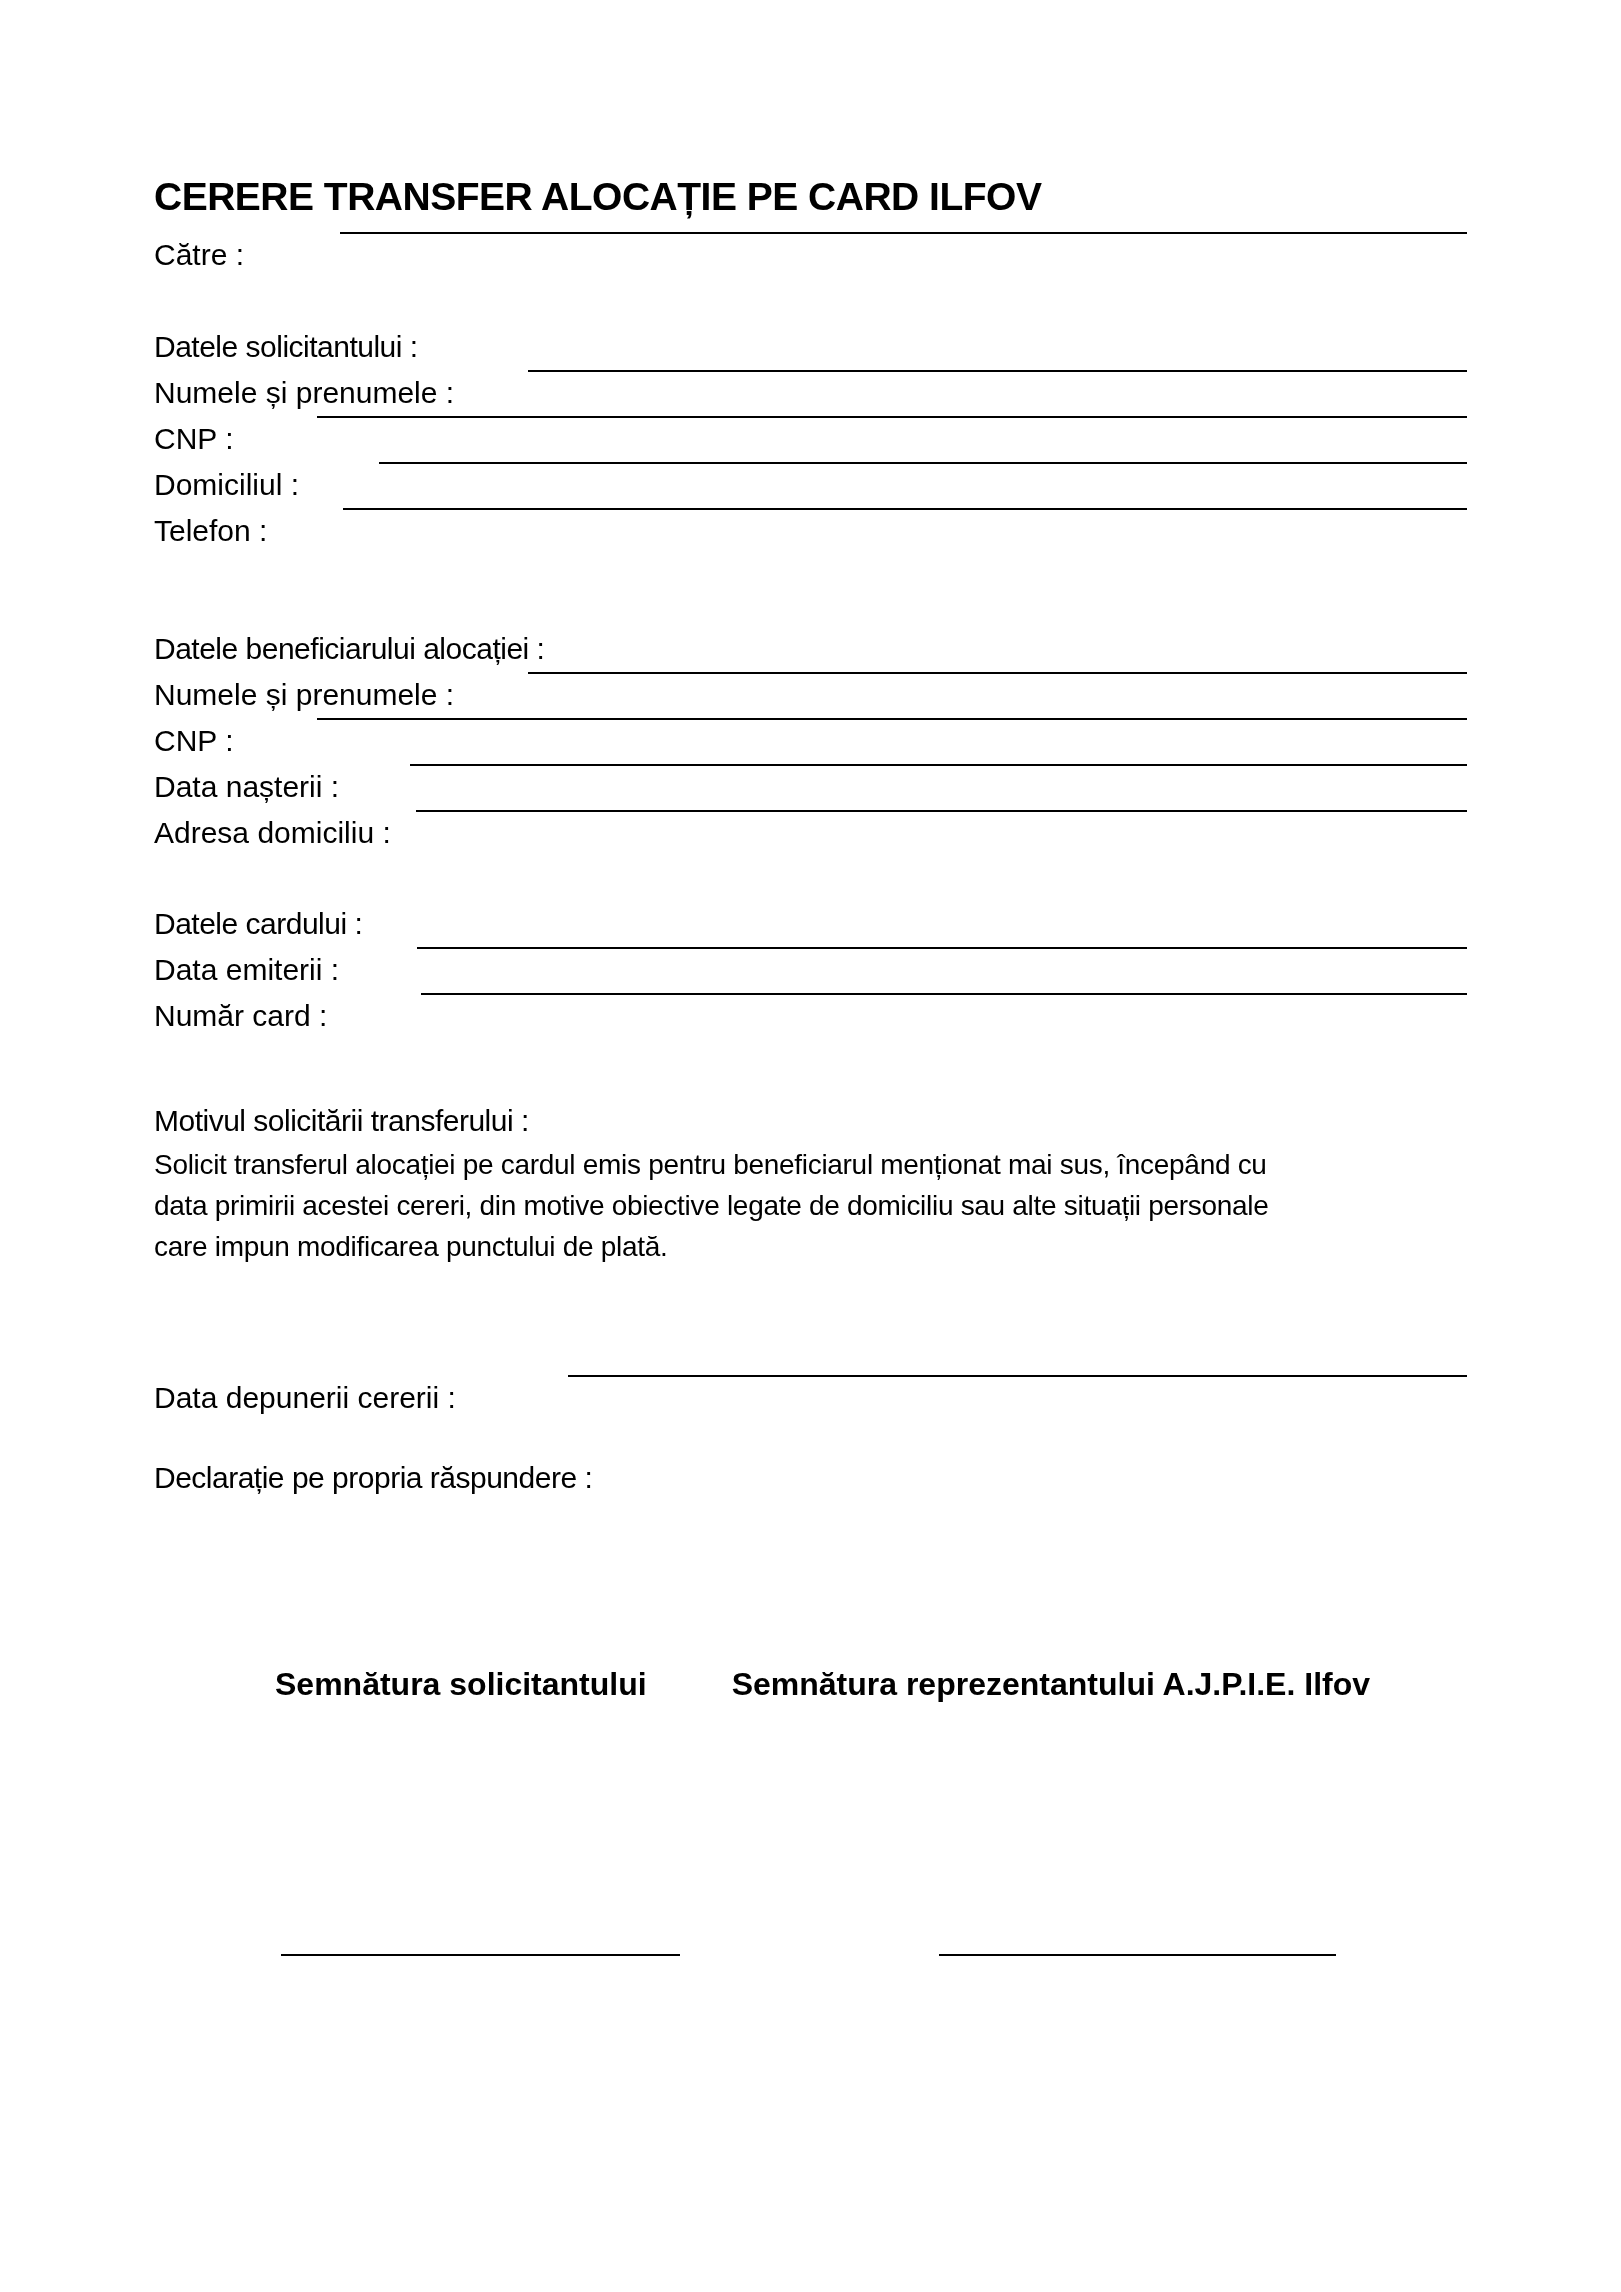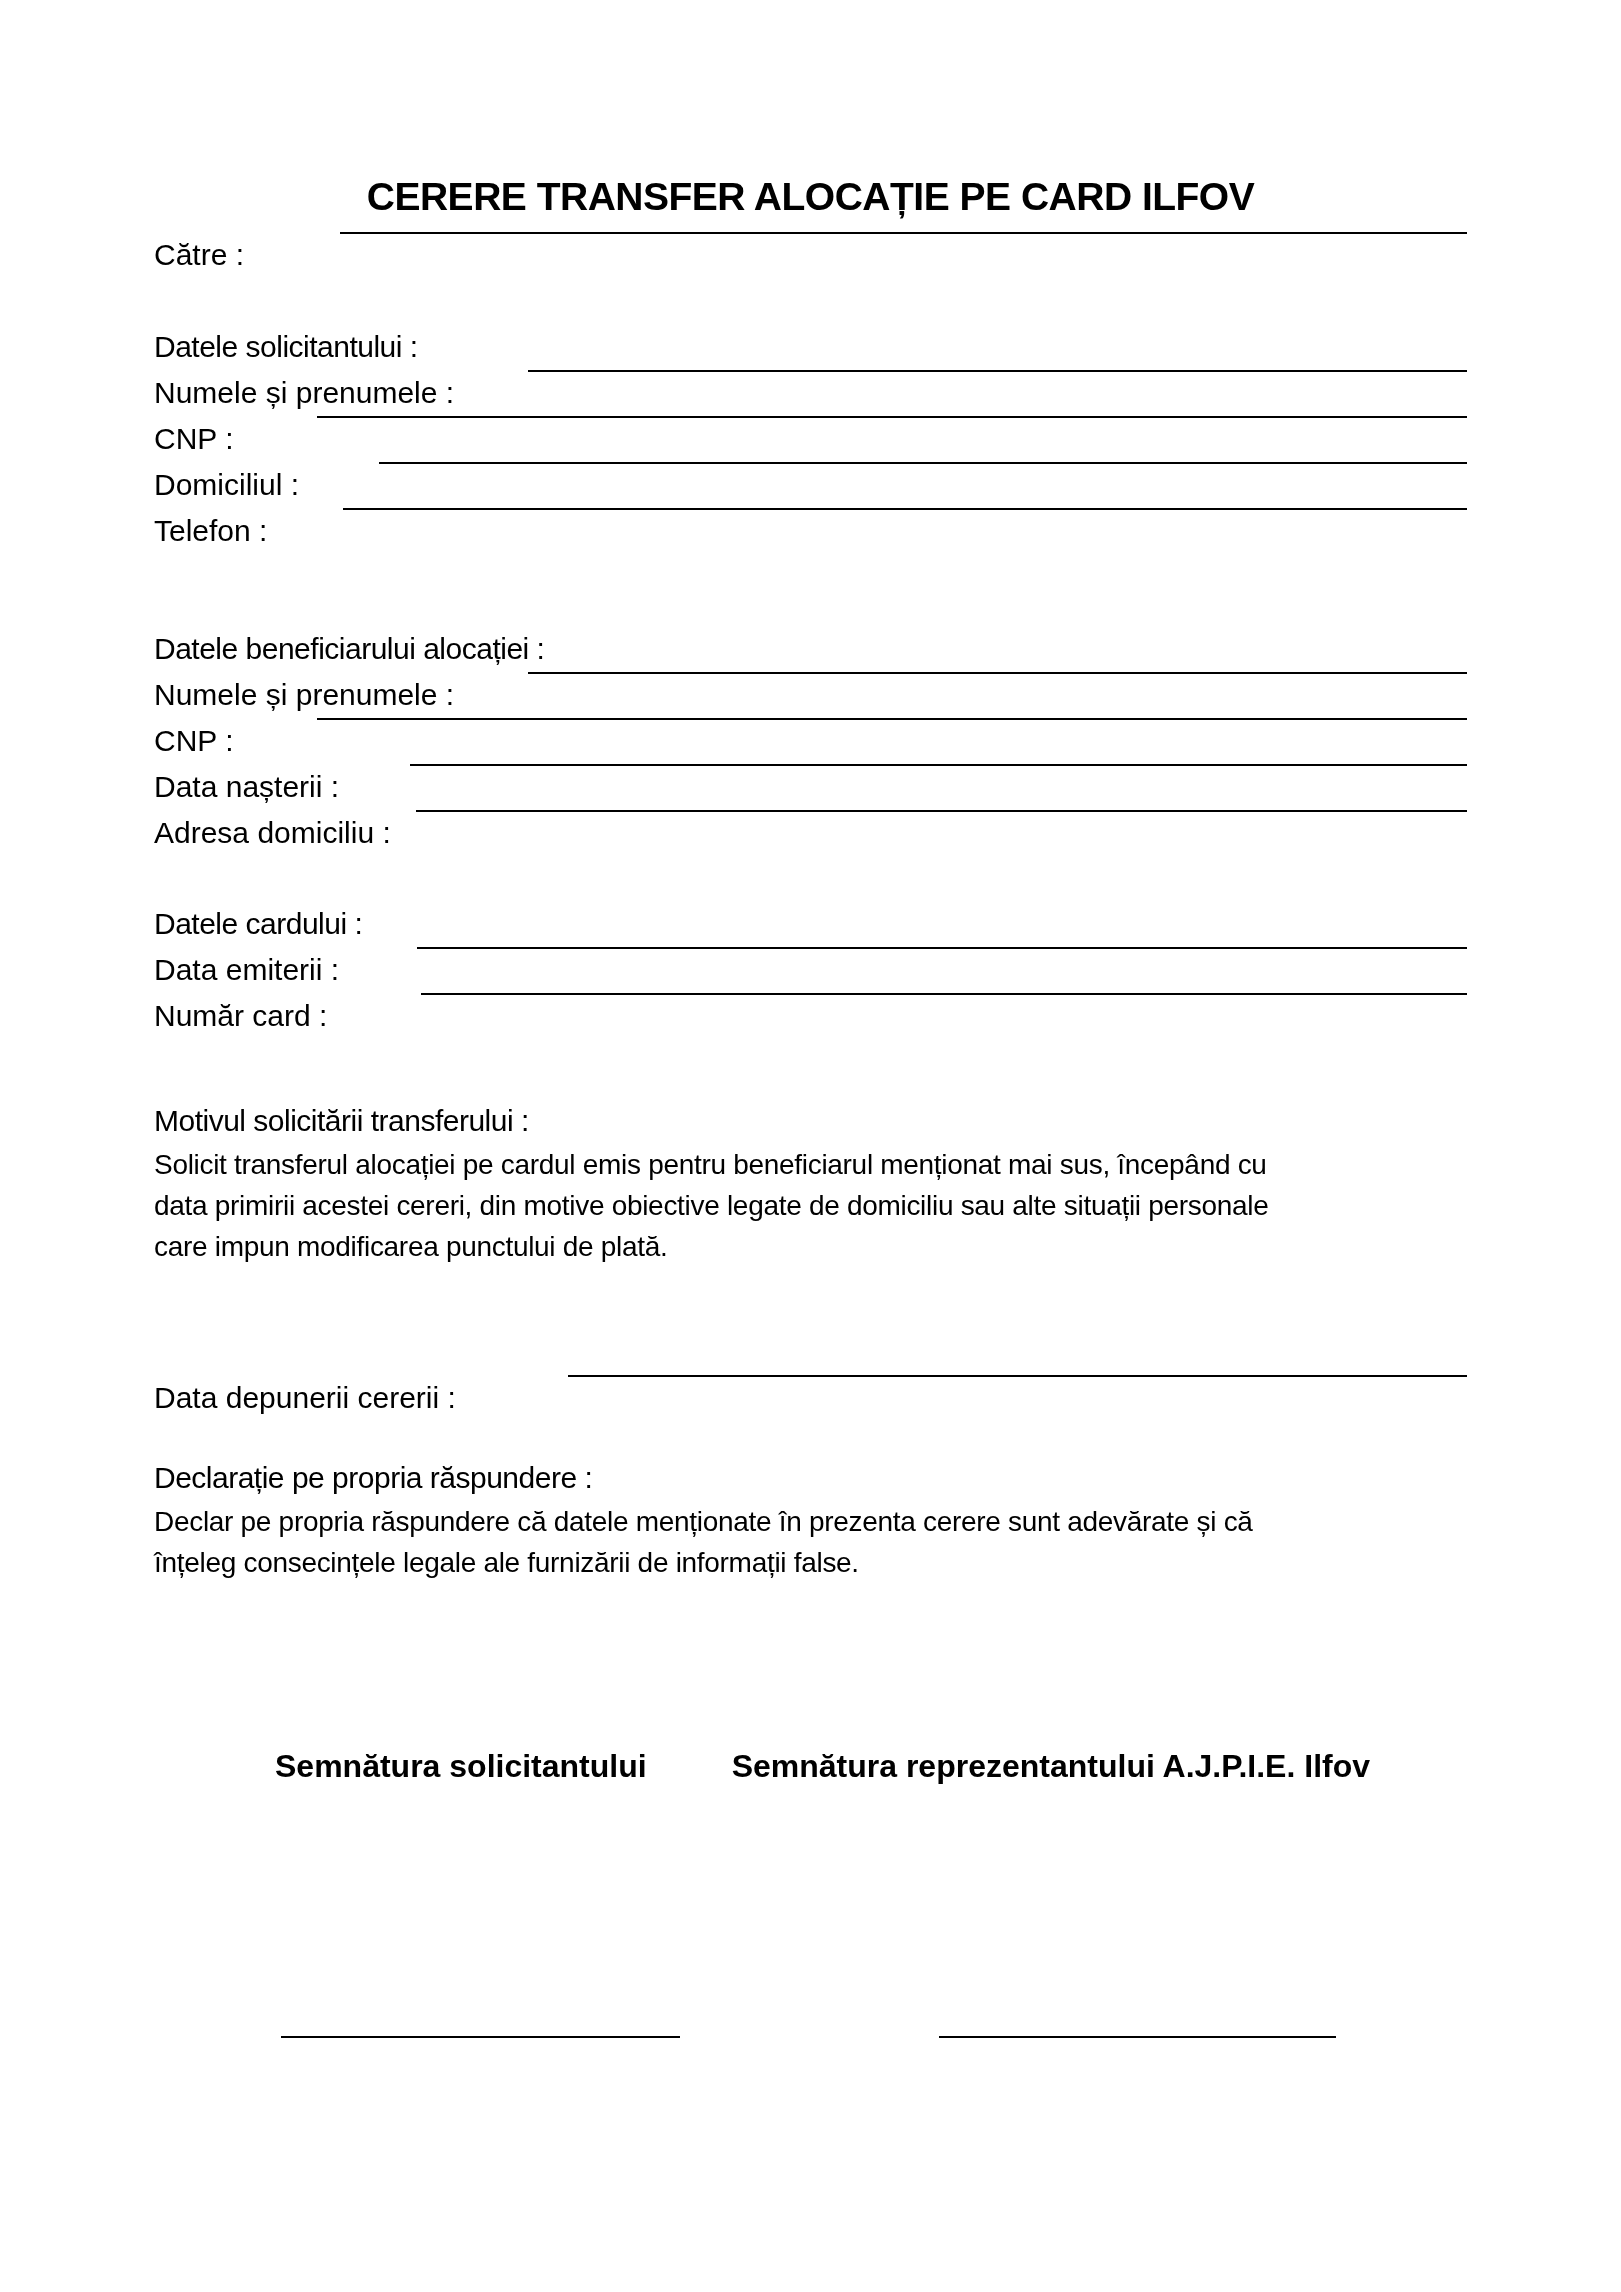--- a/index.html
+++ b/index.html
@@ -13,21 +13,20 @@
     width: 1621px;
     height: 2293px;
     box-sizing: border-box;
     background: #ffffff;
     color: #000000;
     font-family: "Liberation Sans", "DejaVu Sans", sans-serif;
     padding: 173px 154px 0 154px;
     overflow: hidden;
   }
   .doc-title {
-    text-align: center;
     font-size: 39px;
     font-weight: bold;
     line-height: 47px;
     letter-spacing: -0.5px;
     white-space: nowrap;
   }
   .sec-heading {
     font-size: 30px;
     font-weight: normal;
     line-height: 46px;
@@ -168,24 +167,20 @@
     <div class="para-line">data primirii acestei cereri, din motive obiective legate de domiciliu sau alte situații personale</div>
     <div class="para-line">care impun modificarea punctului de plată.</div>
   </div>
 
   <div class="frow mt-110">
     <span class="flabel">Data depunerii cererii :</span>
     <span class="fline g-114"></span>
   </div>
 
   <div class="sec-heading mt-35">Declarație pe propria răspundere :</div>
-  <div>
-    <div class="para-line">Declar pe propria răspundere că datele menționate în prezenta cerere sunt adevărate și că</div>
-    <div class="para-line">înțeleg consecințele legale ale furnizării de informații false.</div>
-  </div>
 
   <div class="sig-labels">
     <span class="sig-label">Semnătura solicitantului</span>
     <span class="sig-label">Semnătura reprezentantului A.J.P.I.E. Ilfov</span>
   </div>
 
   <div class="sig-lines">
     <span class="sig-line left"></span>
     <span class="sig-line right"></span>
   </div>

